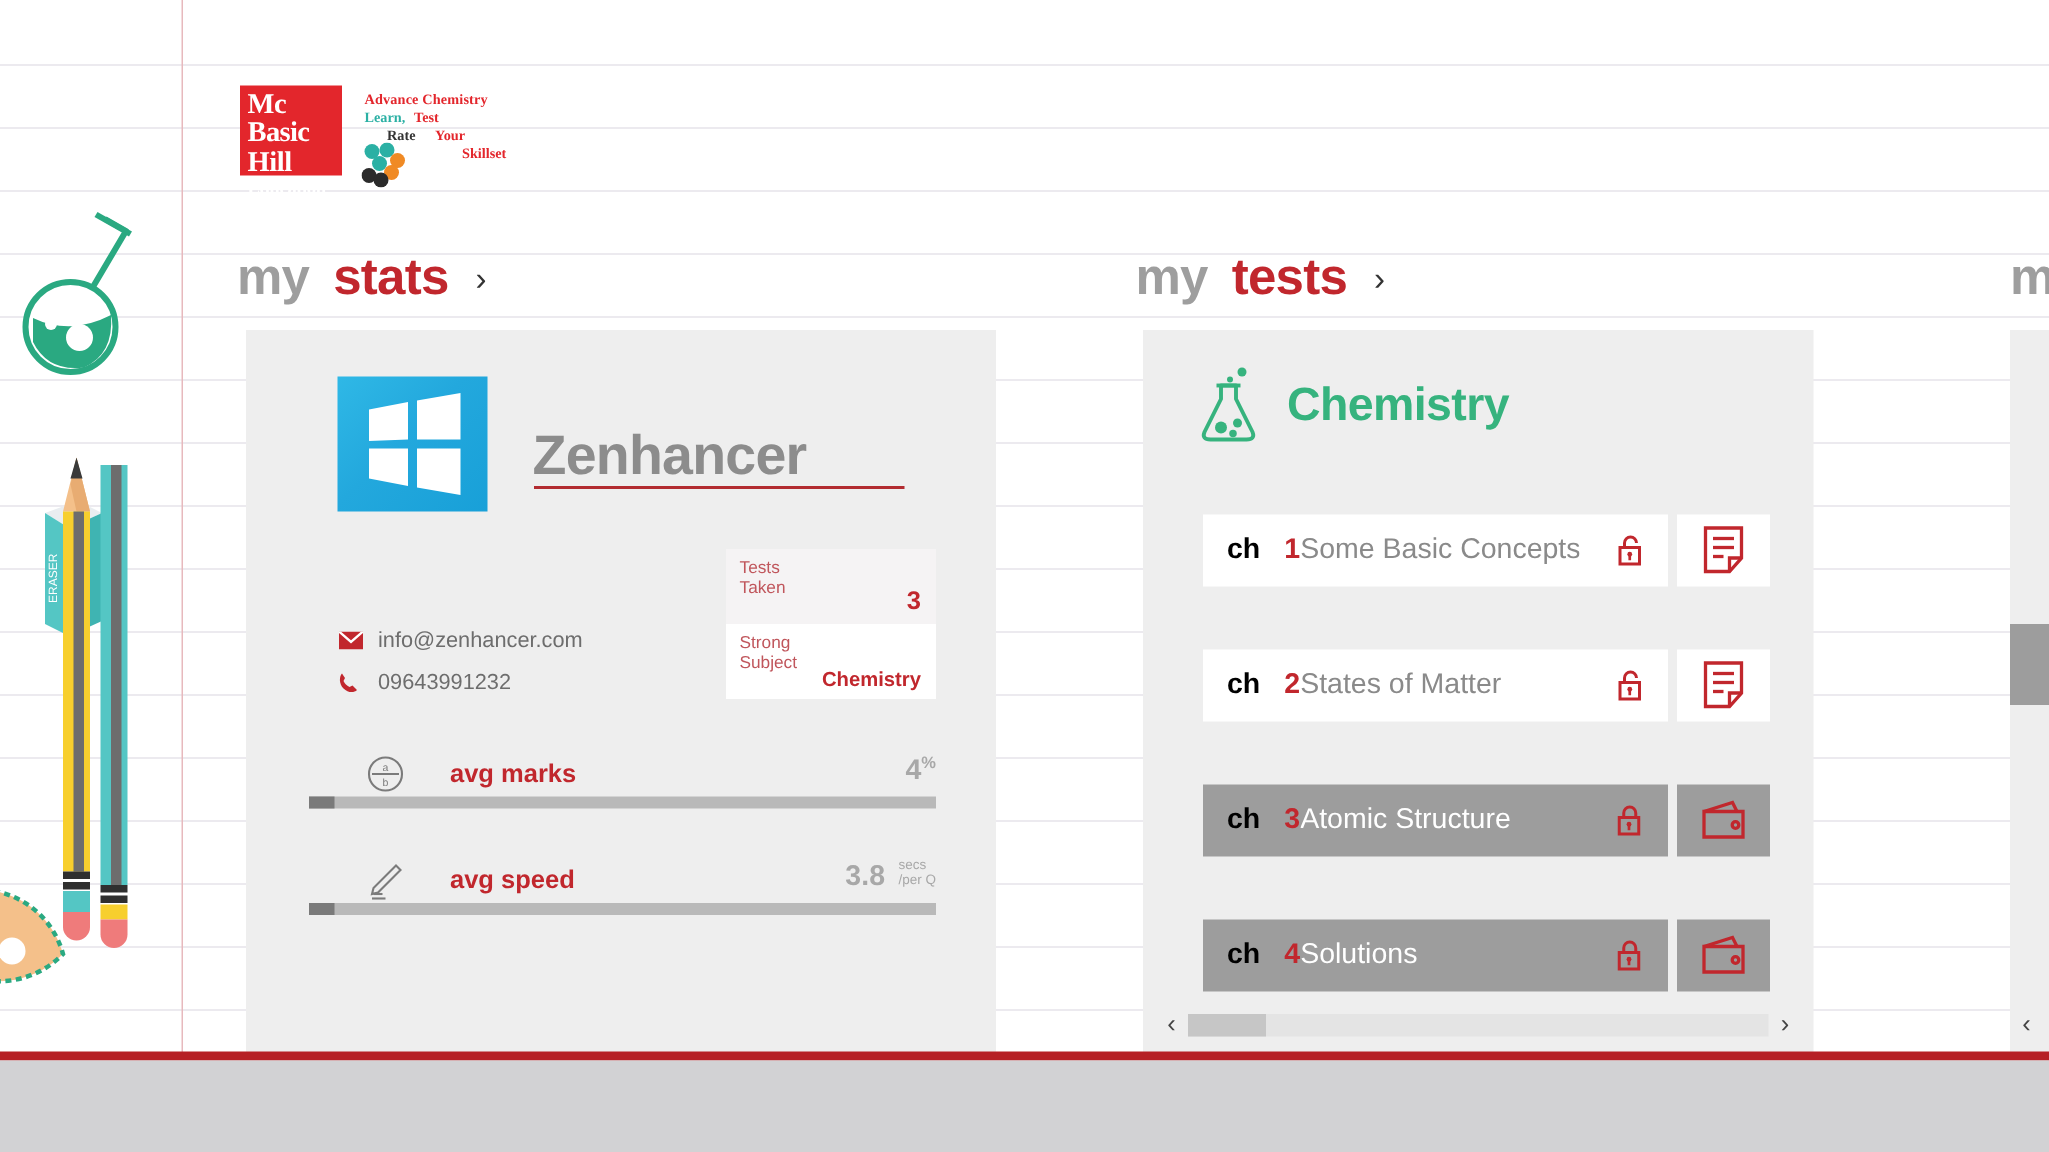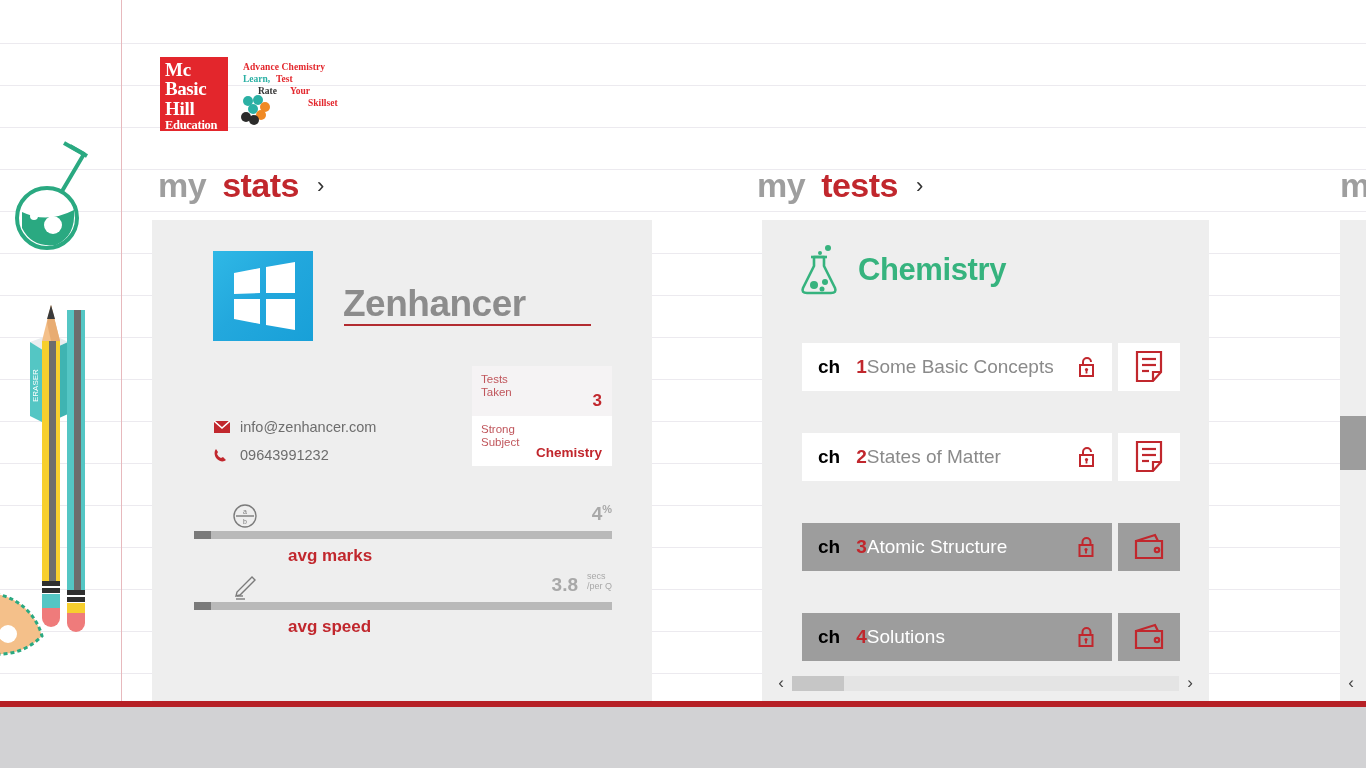--- a/index.html
+++ b/index.html
@@ -34,21 +34,21 @@
     background: #b62025;
   }
   .footer {
     position: absolute; left: 0; top: 707px; width: 1366px; height: 61px;
     background: #d2d2d4;
   }
 
   
   .logo-wrap { position: absolute; left: 160px; top: 57px; display: flex; align-items: flex-start; }
   .mgh-box {
-    width: 68px; height: 74px; background: #e3262c; color: #fff;
+    width: 68px; height: 60px; background: #e3262c; color: #fff;
     padding: 3px 5px 0 5px;
     font-family: "Liberation Serif", serif;
     font-weight: bold; line-height: 1.02;
   }
   .mgh-box .l1 { font-size: 19px; letter-spacing: -.3px; }
   .mgh-box .l2 { font-size: 19px; letter-spacing: -.4px; }
   .mgh-box .l3 { font-size: 19px; letter-spacing: -.3px; }
   .mgh-box .l4 { font-size: 12.5px; letter-spacing: -.3px; margin-top: 1px; }
 
   .tagline { margin-left: 5px; position: relative; width: 170px; height: 74px;
@@ -65,21 +65,21 @@
   .sec-head { position: absolute; display: flex; align-items: center; }
   .sec-head .my { font-size: 34px; font-weight: bold; color: #9e9e9e; letter-spacing: -.5px; }
   .sec-head .word { font-size: 34px; font-weight: bold; color: #c1272d; margin-left: 16px; letter-spacing: -.5px; }
   .sec-head .arrow { font-size: 22px; color: #333; margin-left: 18px; font-weight: 400; }
   #head-stats { left: 158px; top: 166px; }
   #head-tests { left: 757px; top: 166px; }
   #head-third { left: 1340px; top: 166px; }
 
   
   .panel { position: absolute; background: #eeeeee; }
-  #panel-stats { left: 152px; top: 220px; width: 500px; height: 482px; }
+  #panel-stats { left: 164px; top: 220px; width: 500px; height: 482px; }
   #panel-tests { left: 762px; top: 220px; width: 447px; height: 482px; }
   #panel-third { left: 1340px; top: 220px; width: 200px; height: 482px; }
 
   
   .win-tile { position: absolute; left: 61px; top: 31px; width: 100px; height: 90px;
               background: linear-gradient(135deg, #2fb8e6 0%, #23a8dd 45%, #18a0d8 100%);
               display:block; }
   .win-tile svg { display:block; }
   .uname { position: absolute; left: 191px; top: 63px; font-size: 37px; font-weight: bold;
            color: #8c8c8c; letter-spacing: -.5px; }
@@ -97,21 +97,21 @@
   
   .contact { position: absolute; left: 62px; top: 193px; }
   .c-row { display: flex; align-items: center; height: 28px; }
   .c-ico { width: 26px; color: #c1272d; font-size: 14px; display: flex; align-items: center; }
   .c-txt { font-size: 14.5px; color: #6d6d6d; }
 
   
   .pb { position: absolute; left: 42px; width: 418px; }
   .pb-top { position: relative; height: 34px; }
   .pb-icon { position: absolute; left: 38px; top: 2px; width: 26px; height: 26px; }
-  .pb-name { position: absolute; left: 94px; top: 5px; font-size: 17px; font-weight: bold; color: #c1272d; margin-top: 40px; }
+  .pb-name { position: absolute; left: 94px; top: 5px; font-size: 17px; font-weight: bold; color: #c1272d; }
   .pb-val { position: absolute; right: 0; top: 2px; font-size: 19px; font-weight: bold; color: #a8a8a8; }
   .pb-val sup { font-size: 11px; }
   .pb-unit { position: absolute; right: 0; top: -1px; font-size: 9px; color: #a8a8a8; line-height: 10px; text-align: left; }
   .pb-track { position: absolute; left: 0; width: 418px; height: 8px; background: #b9b9b9; }
   .pb-fill { height: 8px; background: #7a7a7a; }
 
   
   .subj { position: absolute; left: 36px; top: 24px; display: flex; align-items: center; }
   .subj-name { font-size: 31px; font-weight: bold; color: #36b37e; margin-left: 16px; letter-spacing: -.4px; }
 

